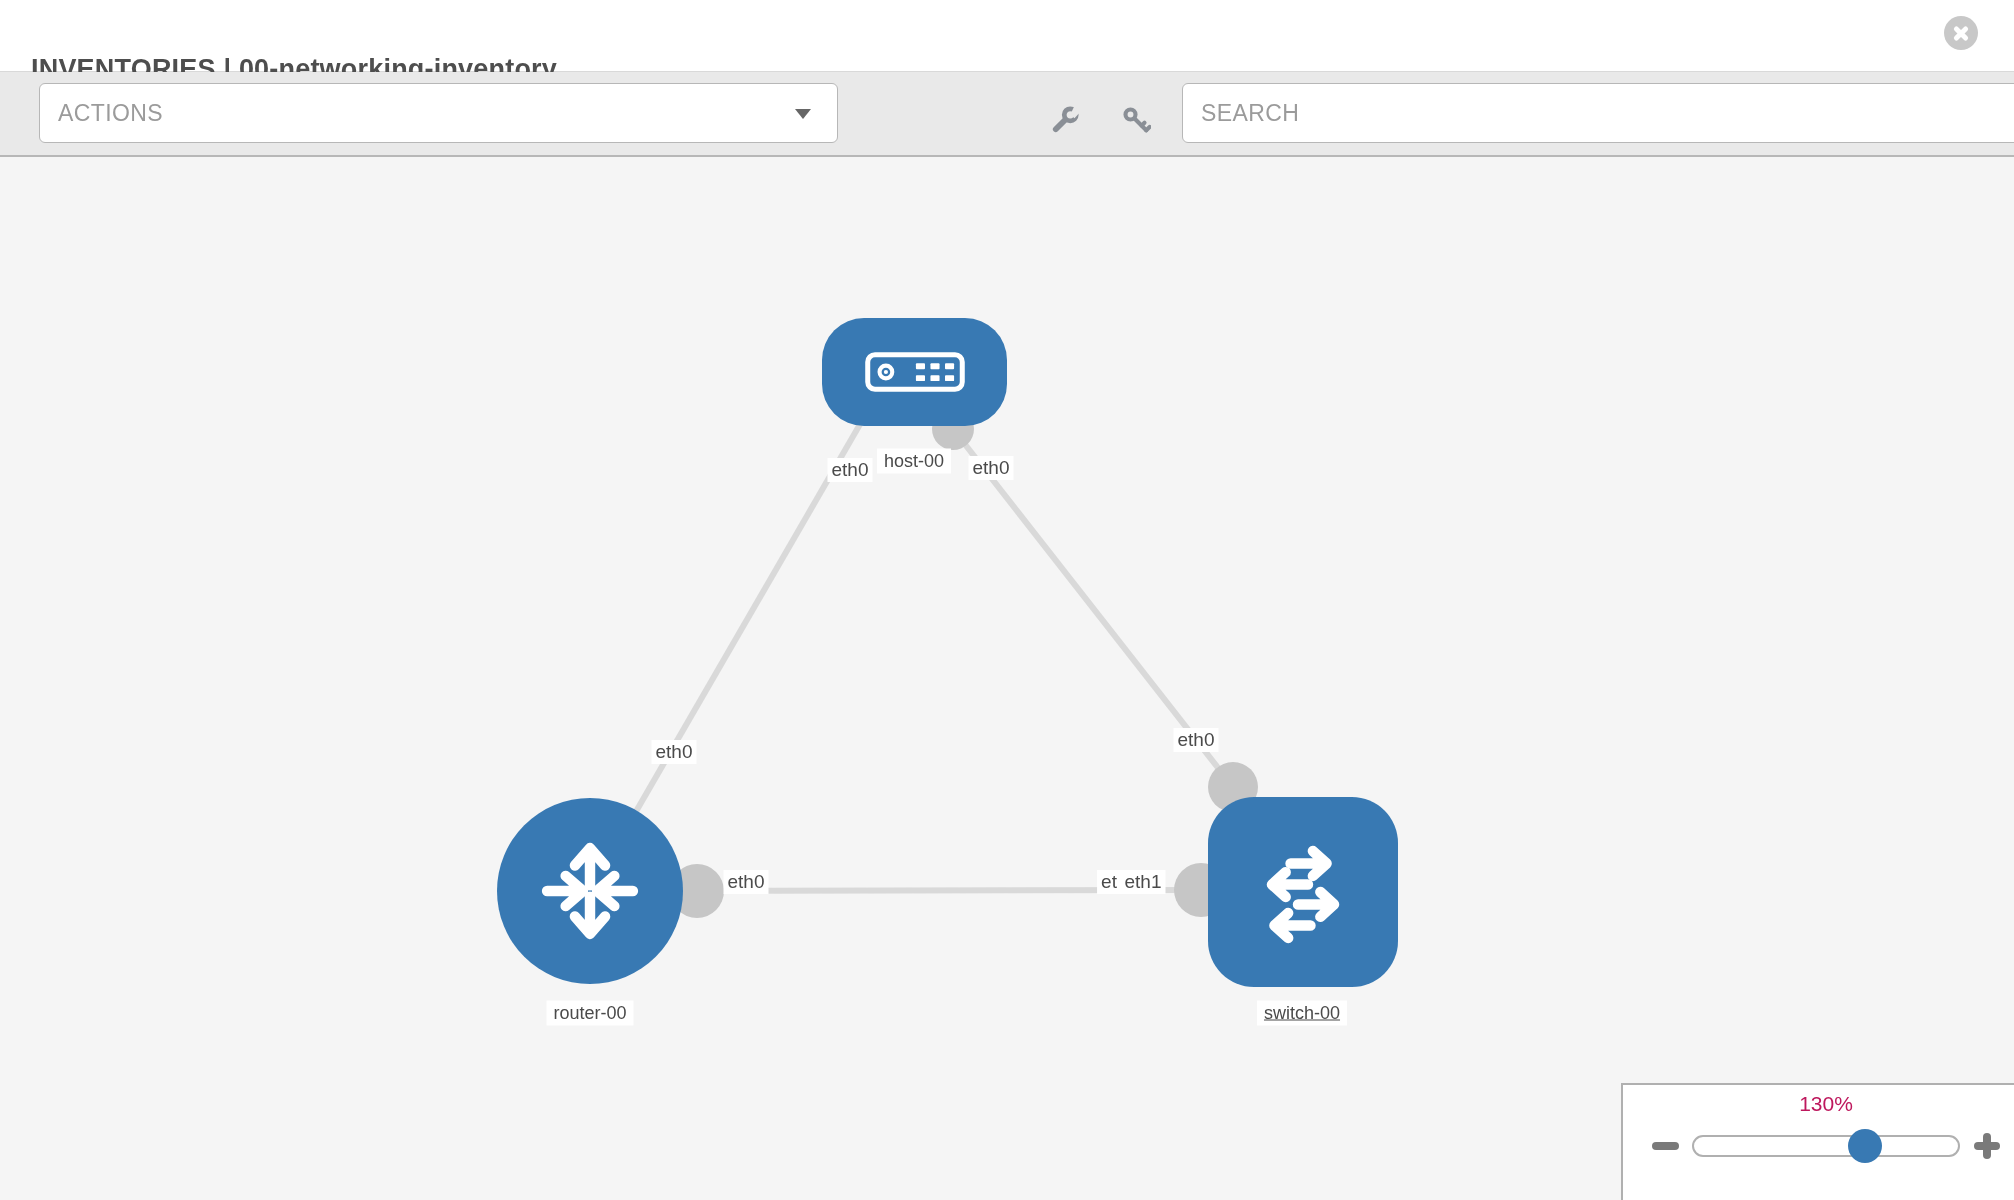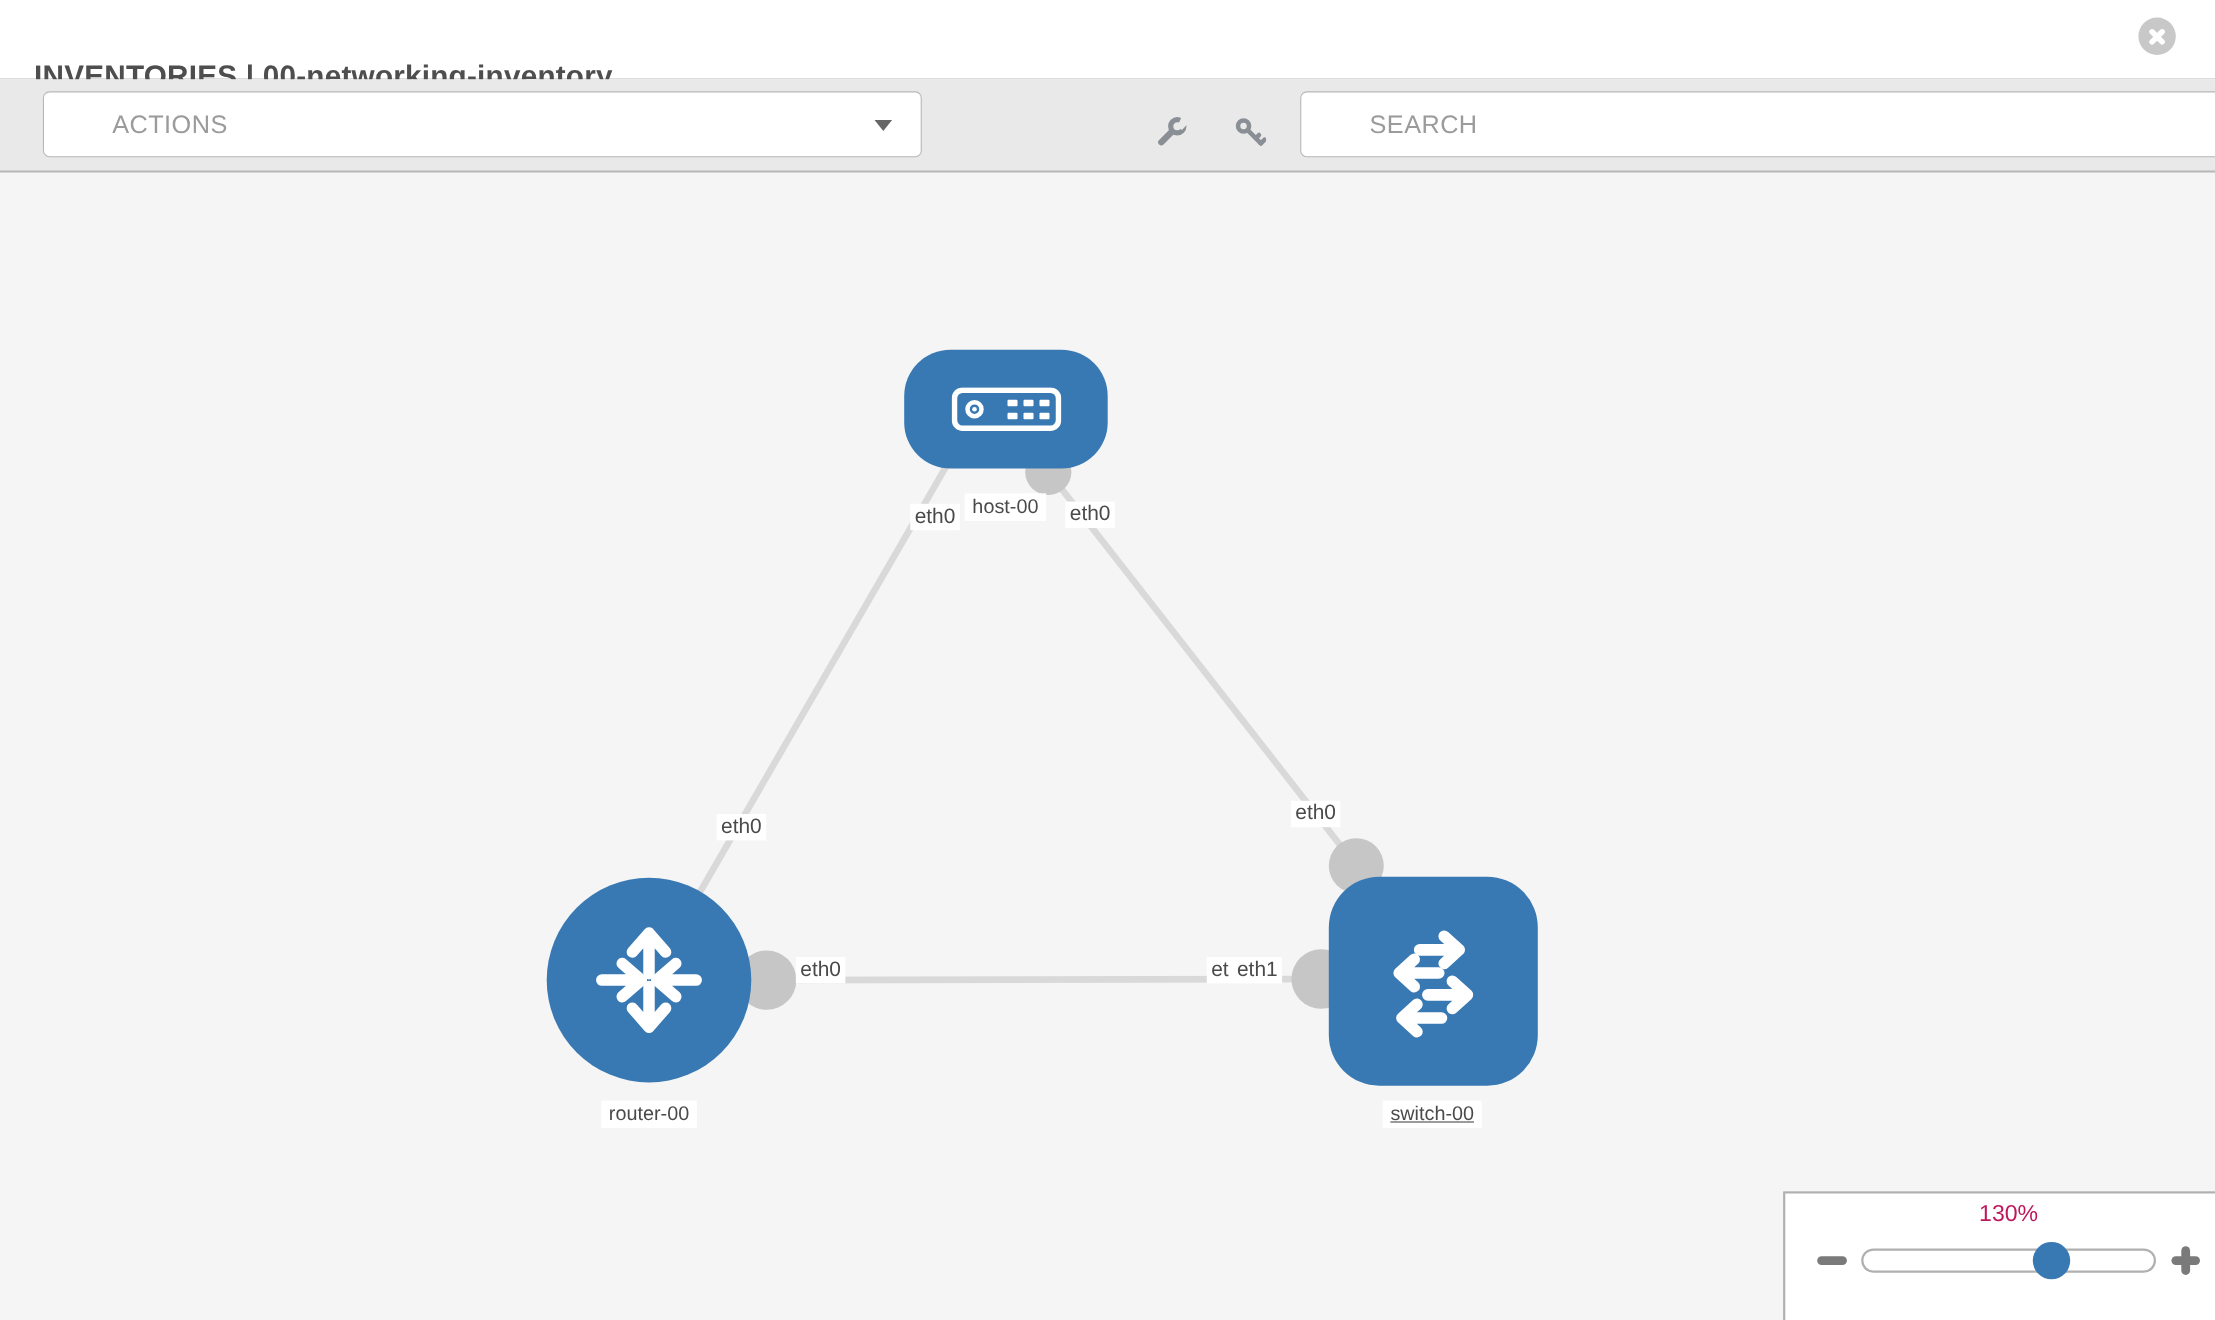--- a/index.html
+++ b/index.html
@@ -20,21 +20,21 @@
   .close-x::after  { transform:rotate(-45deg); }
 
   
   .toolbar { position:absolute; left:0; top:72px; width:2014px; height:85px;
              background:#e9e9e9; border-bottom:2px solid #b7b7b7; }
   .dd-box { position:absolute; top:11px; height:60px; background:#ffffff;
             border:1px solid #b7b7b7; border-radius:6px; }
   .dd-actions { left:39px;  width:799px; }
   .dd-search  { left:1182px; width:938px; }
   .dd-label { position:absolute; left:18px; top:0; line-height:58px;
-              font-size:23px; color:#9b9b9b; letter-spacing:.4px;margin-left:44px; }
+              font-size:23px; color:#9b9b9b; letter-spacing:.4px; }
   .caret { position:absolute; right:26px; top:25px; width:0; height:0;
            border-left:8px solid transparent; border-right:8px solid transparent;
            border-top:10px solid #666; }
   .tool-icon { position:absolute; top:33px; width:30px; height:30px; cursor:pointer; }
   .icon-wrench { left:1050px; }
   .icon-key    { left:1121px; }
 
   
   .canvas { position:absolute; left:0; top:157px; width:2014px; height:1043px;
             background:#f5f5f5; }

